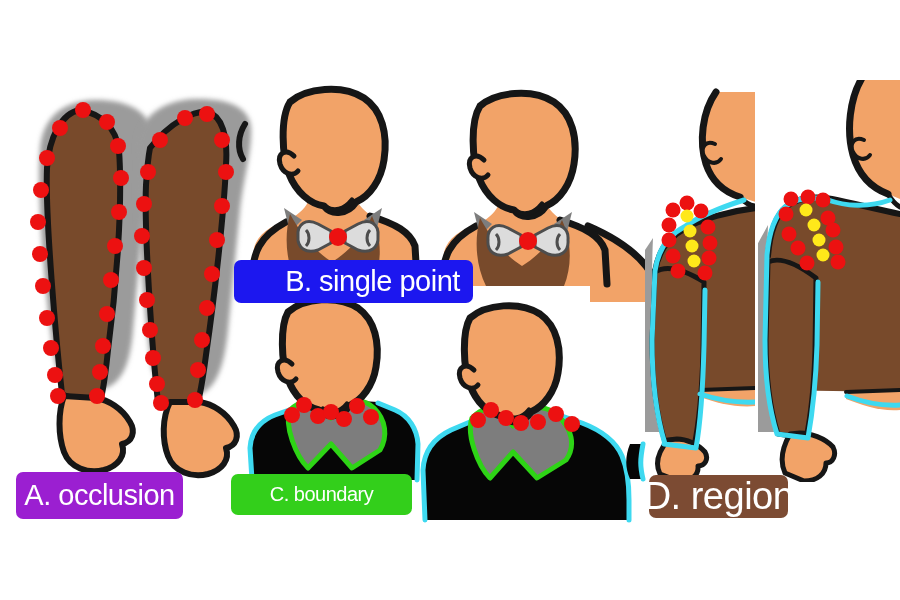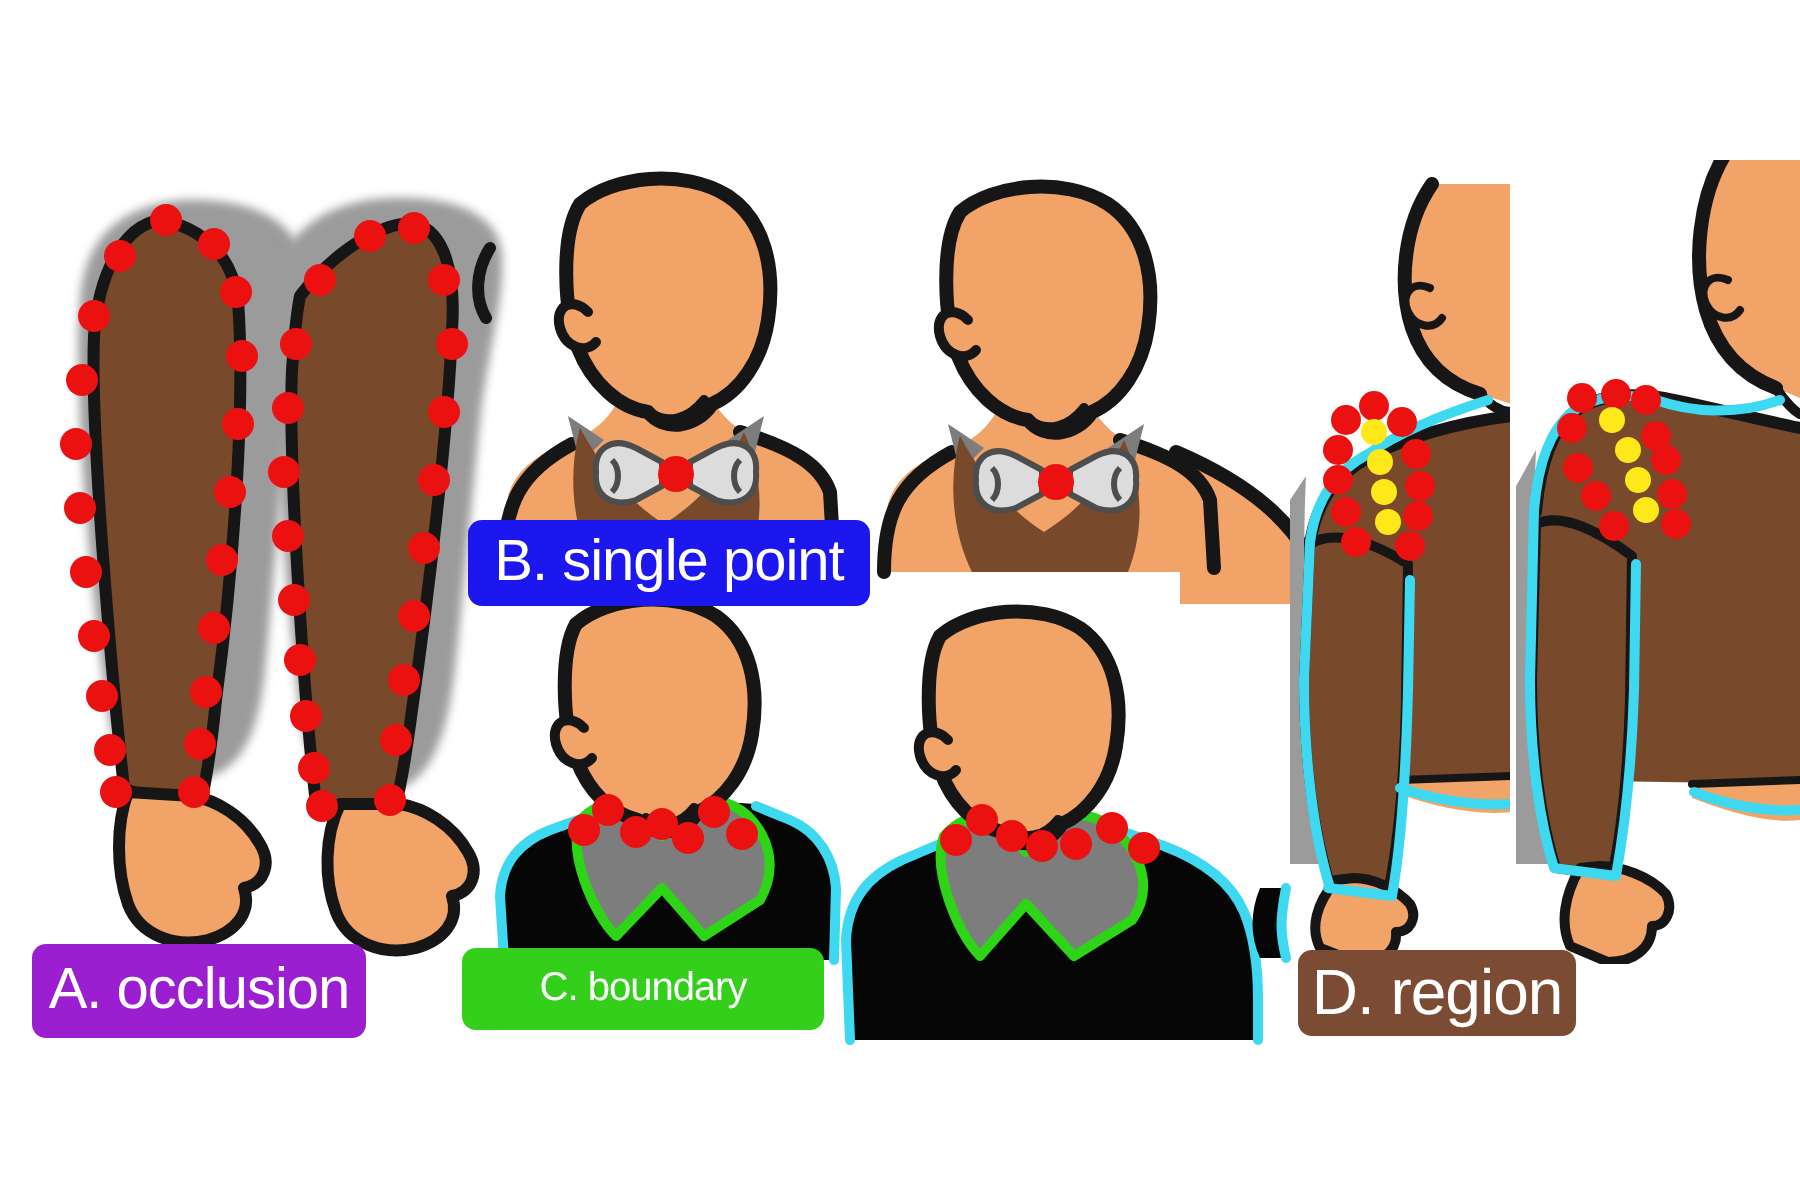--- a/index.html
+++ b/index.html
@@ -233,16 +233,16 @@
     <g class="dot-y">
       <circle cx="806" cy="210" r="6.5"></circle>
           <circle cx="814" cy="225" r="6.5"></circle>
       <circle cx="819" cy="240" r="6.5"></circle>
           <circle cx="823" cy="255" r="6.5"></circle>
     </g>
   </g>
 </svg>
 
   <div class="cap" style="left: 16px; top: 472px; width: 167px; height: 47px; background-color: rgb(155, 31, 209);">A. occlusion</div>
-  <div class="cap" style="left: 234px; top: 260px; width: 201px; height: 43px; background-color: rgb(28, 23, 239);">B. single point</div>
+  <div class="cap" style="left: 234px; top: 260px; width: 201px; height: 43px; background-color: rgb(28, 23, 239); padding-left: 38px;">B. single point</div>
   <div class="cap" style="left: 231px; top: 474px; width: 181px; height: 41px; font-size: 20px; background-color: rgb(51, 207, 27);">C. boundary</div>
-  <div class="cap" style="left: 649px; top: 475px; width: 139px; height: 43px; font-size: 32px; background-color: rgb(124, 75, 51);">D. region</div>
+  <div class="cap" style="left: 649px; top: 475px; width: 139px; height: 43px; font-size: 38px; background-color: rgb(124, 75, 51);">D. region</div>
 </div>
 
 </body></html>

